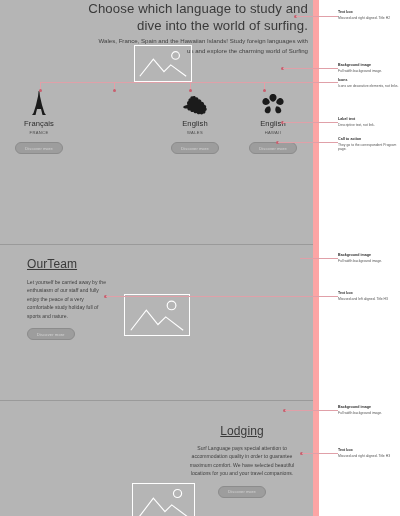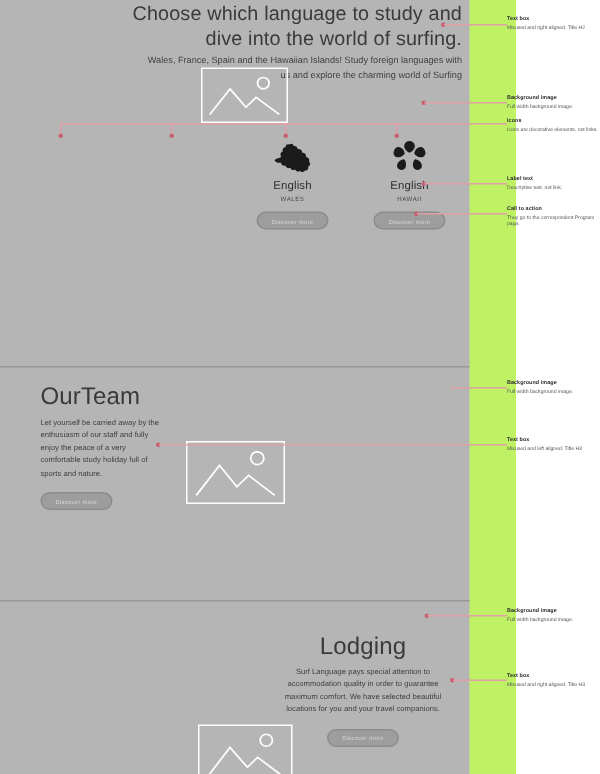--- a/index.html
+++ b/index.html
@@ -2,21 +2,21 @@
 <html><head>
 <meta charset="utf-8">
 <style>
   * { box-sizing: border-box; margin: 0; padding: 0; }
   html, body {
     width: 400px; height: 516px;
     background: #ffffff;
     font-family: "Liberation Sans", sans-serif;
     overflow: hidden;
   }
-  #root { position: relative; width: 344px; height: 516px; background:#bef264; }
+  #root { position: relative; width: 319px; height: 516px; background:#fca5a5; }
 
   
   .canvas { position: absolute; left: 0; top: 0; width: 313px; height: 516px; background: #b5b5b5; }
 
   .section { position: absolute; left: 0; width: 313px; }
   .sect-hero     { top: 0;   height: 244px; }
 
   .divider { position: absolute; left: 0; width: 313px; height: 1px; background: #9a9a9a; }
 
   
@@ -50,21 +50,21 @@
     margin-top: 1.5px; font-size: 4.1px; color: #4a4a4a; letter-spacing: .35px; line-height: 6px;
   }
   .btn {
     display: inline-block; margin-top: 4px;
     background: #9d9d9d; border: .7px solid #8c8c8c; border-radius: 9px;
     color: #d8d8d8; font-size: 3.9px; letter-spacing: .2px;
     padding: 2.6px 9px; line-height: 5px; white-space: nowrap;
   }
 
   
-  .blk-title { color: #3a3a3a; font-size: 16px; line-height: 13px; letter-spacing: .1px; }
+  .blk-title { color: #3a3a3a; font-size: 12px; line-height: 13px; letter-spacing: .1px; text-decoration: underline; }
   .blk-body  { color: #3f3f3f; font-size: 5.1px; line-height: 8.4px; }
 
   .team-wrap { position: absolute; left: 27px; top: 258px; width: 100px; text-align: left; }
   .team-wrap .blk-body { margin-top: 7px; width: 80px; }
   .team-wrap .btn { margin-top: 8px; }
 
   .lodge-wrap { position: absolute; left: 186px; top: 425px; width: 112px; text-align: center; }
   .lodge-wrap .blk-body { margin-top: 6px; width: 112px; }
   .lodge-wrap .btn { margin-top: 8px; }
 
@@ -94,20 +94,31 @@
 
   <div class="img-ph ph-hero">
     <svg viewBox="0 0 58 37" preserveAspectRatio="none">
       <circle cx="42" cy="10" r="4" fill="none" stroke="#ffffff" stroke-width="1.2"></circle>
       <polyline points="5,32 19,14 30,27 37,20 53,32" fill="none" stroke="#ffffff" stroke-width="1.2"></polyline>
     </svg>
   </div>
 
   <div class="cards">
 
+    <div class="card" style="left:0px">
+      <div class="flag">
+        <svg width="16" height="24" viewBox="0 0 16 24">
+          <path d="M8 0 L8.7 4 L11 14 L13.5 22 L15 24 L11.5 24 L10 18 L6 18 L4.5 24 L1 24 L2.5 22 L5 14 L7.3 4 Z M6.6 12 L9.4 12 L10.2 15 L5.8 15 Z" fill="#1b1b1b"></path>
+          <rect x="7.6" y="0" width="0.8" height="5" fill="#1b1b1b"></rect>
+        </svg>
+      </div>
+      <div class="lang">Français</div>
+      <div class="country">FRANCE</div>
+      <div class="btn">Discover more</div>
+    </div>
 
 
     <div class="card" style="left:156px">
       <div class="flag">
         <svg width="26" height="20" viewBox="0 0 26 20">
           <path d="M1 12 C2.5 10 4 11 5.5 9.5 C4.5 8 5 6.5 6.5 6 C6 4.5 7 3 8.5 3.2 C8 1.8 9.5 0.6 11 1.4 C12 0.4 13.6 1 13.8 2.4 C15.2 2 16.6 3 16.4 4.4 C18 4 19.6 5.2 19.4 6.8 C21 6.6 22.4 8 22 9.6 C23.6 9.8 24.8 11.4 24 12.8 C25.2 13.6 25 15.6 23.4 16 C24 17.4 22.8 19 21.2 18.6 C20.6 19.8 18.8 20 18 18.8 C17 19.8 15.2 19.4 14.8 18 C13.6 18.8 11.8 18.2 11.6 16.8 C10.2 17.6 8.4 16.8 8.4 15.4 C6.8 16 5.2 14.8 5.4 13.4 C3.8 13.8 2 13.6 1 12 Z M13 5.5 C13.6 5.2 14.4 5.6 14.4 6.2 M6.2 10.5 C7.4 10 8.8 10.6 9.4 11.6" fill="#1b1b1b"></path>
         </svg>
       </div>
       <div class="lang">English</div>
       <div class="country">WALES</div>

